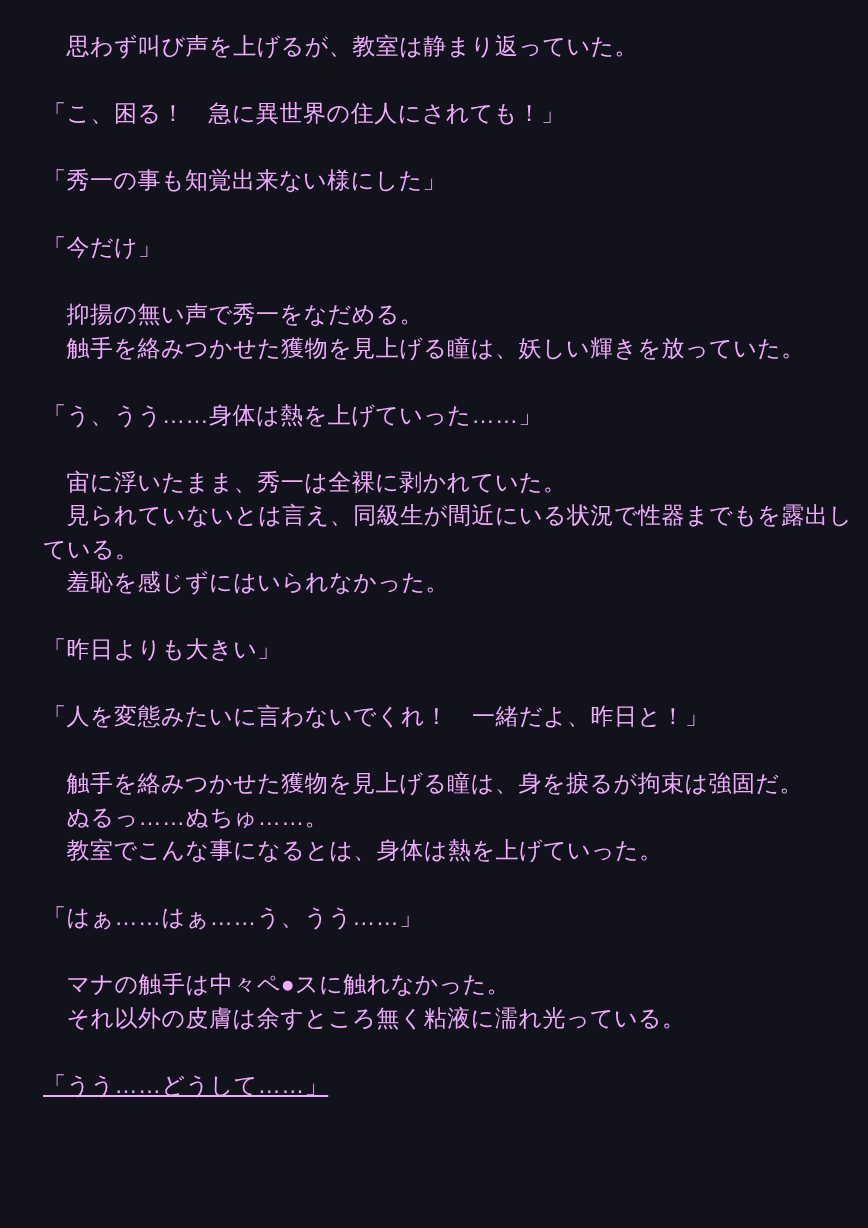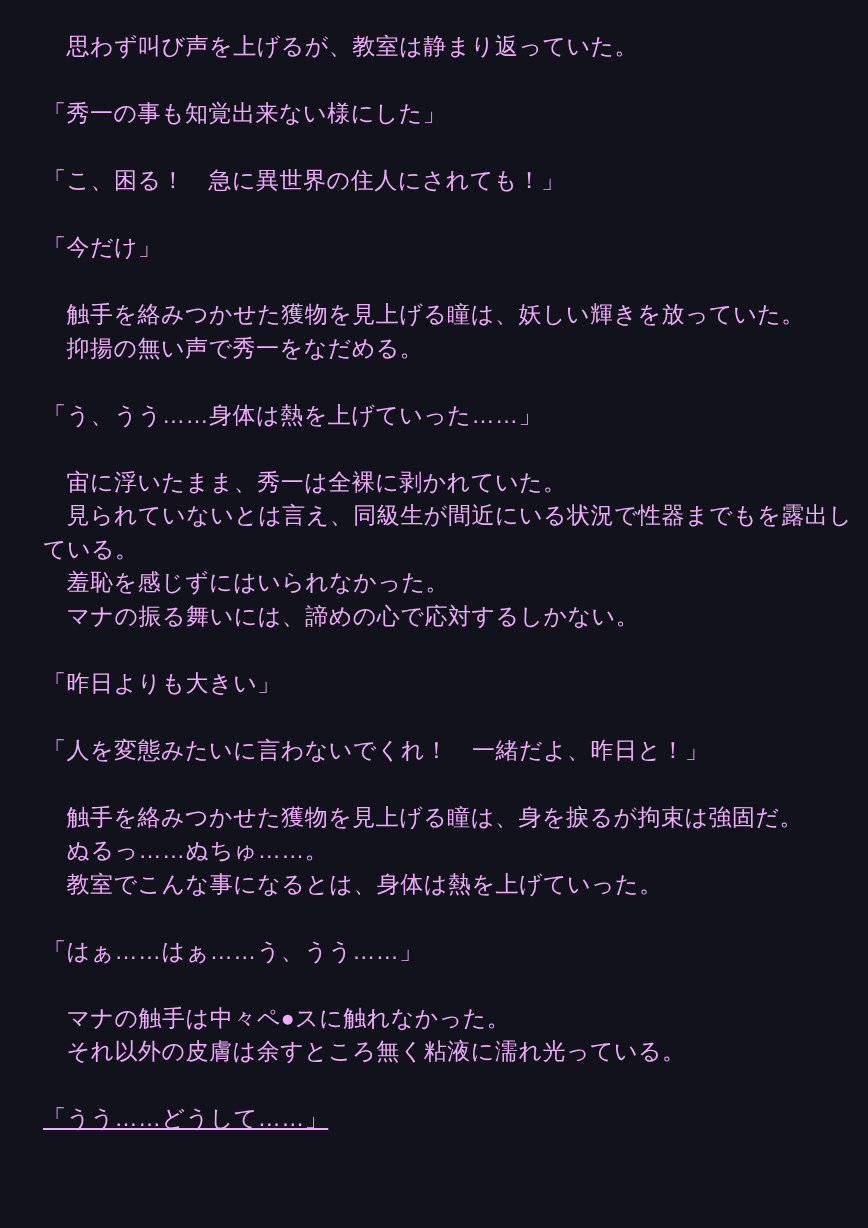--- a/index.html
+++ b/index.html
@@ -38,41 +38,40 @@
   }
 </style>
 </head>
 <body style="background: rgb(18, 18, 29);">
 
 <div class="novel-page" style="color: #f0abfc;">
     <div class="paragraph-block">
       <p class="text-line">　思わず叫び声を上げるが、教室は静まり返っていた。</p>
     </div>
     <div class="paragraph-block">
-      <p class="text-line">「秀一の事も知覚出来ない様にした」</p>
+      <p class="text-line">「こ、困る！　急に異世界の住人にされても！」</p>
     </div>
     <div class="paragraph-block">
-      <p class="text-line">「こ、困る！　急に異世界の住人にされても！」</p>
+      <p class="text-line">「秀一の事も知覚出来ない様にした」</p>
     </div>
     <div class="paragraph-block">
       <p class="text-line">「今だけ」</p>
     </div>
     <div class="paragraph-block">
+      <p class="text-line">　抑揚の無い声で秀一をなだめる。</p>
       <p class="text-line">　触手を絡みつかせた獲物を見上げる瞳は、妖しい輝きを放っていた。</p>
-      <p class="text-line">　抑揚の無い声で秀一をなだめる。</p>
     </div>
     <div class="paragraph-block">
       <p class="text-line">「う、うう……身体は熱を上げていった……」</p>
     </div>
     <div class="paragraph-block">
       <p class="text-line">　宙に浮いたまま、秀一は全裸に剥かれていた。</p>
       <p class="text-line">　見られていないとは言え、同級生が間近にいる状況で性器までもを露出し</p>
       <p class="text-line">ている。</p>
       <p class="text-line">　羞恥を感じずにはいられなかった。</p>
-      <p class="text-line">　マナの振る舞いには、諦めの心で応対するしかない。</p>
     </div>
     <div class="paragraph-block">
       <p class="text-line">「昨日よりも大きい」</p>
     </div>
     <div class="paragraph-block">
       <p class="text-line">「人を変態みたいに言わないでくれ！　一緒だよ、昨日と！」</p>
     </div>
     <div class="paragraph-block">
       <p class="text-line">　触手を絡みつかせた獲物を見上げる瞳は、身を捩るが拘束は強固だ。</p>
       <p class="text-line">　ぬるっ……ぬちゅ……。</p>

